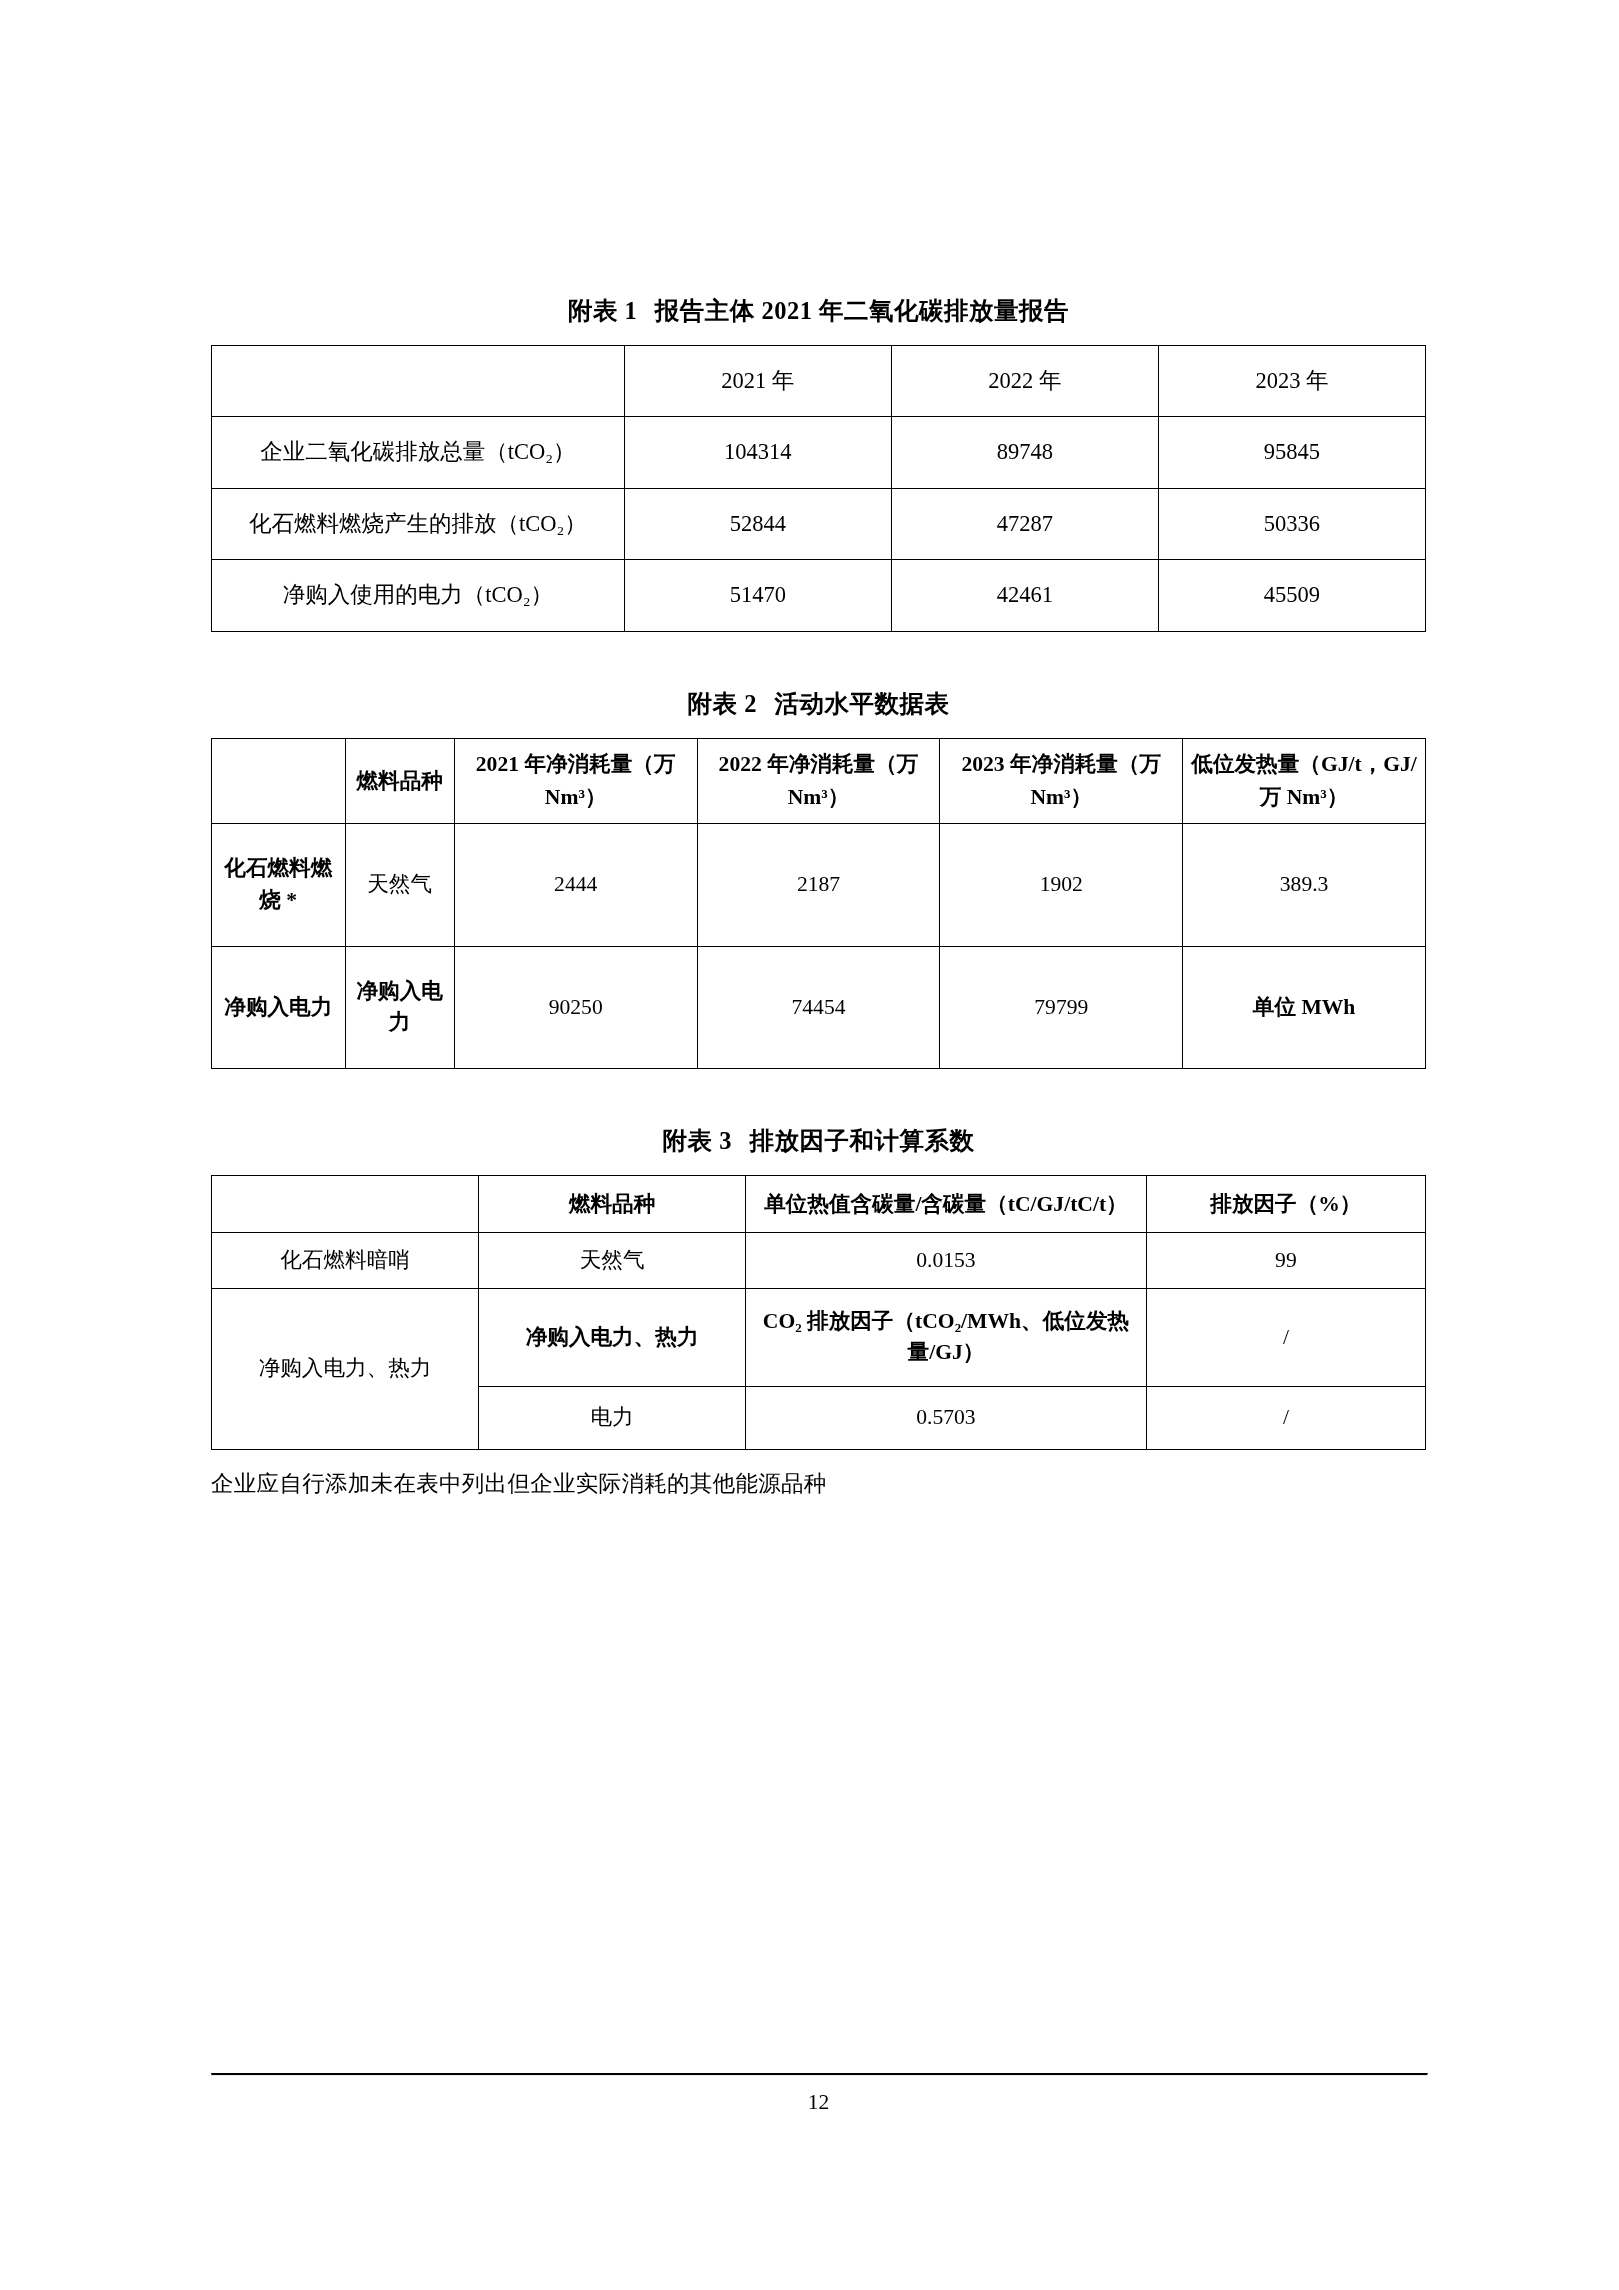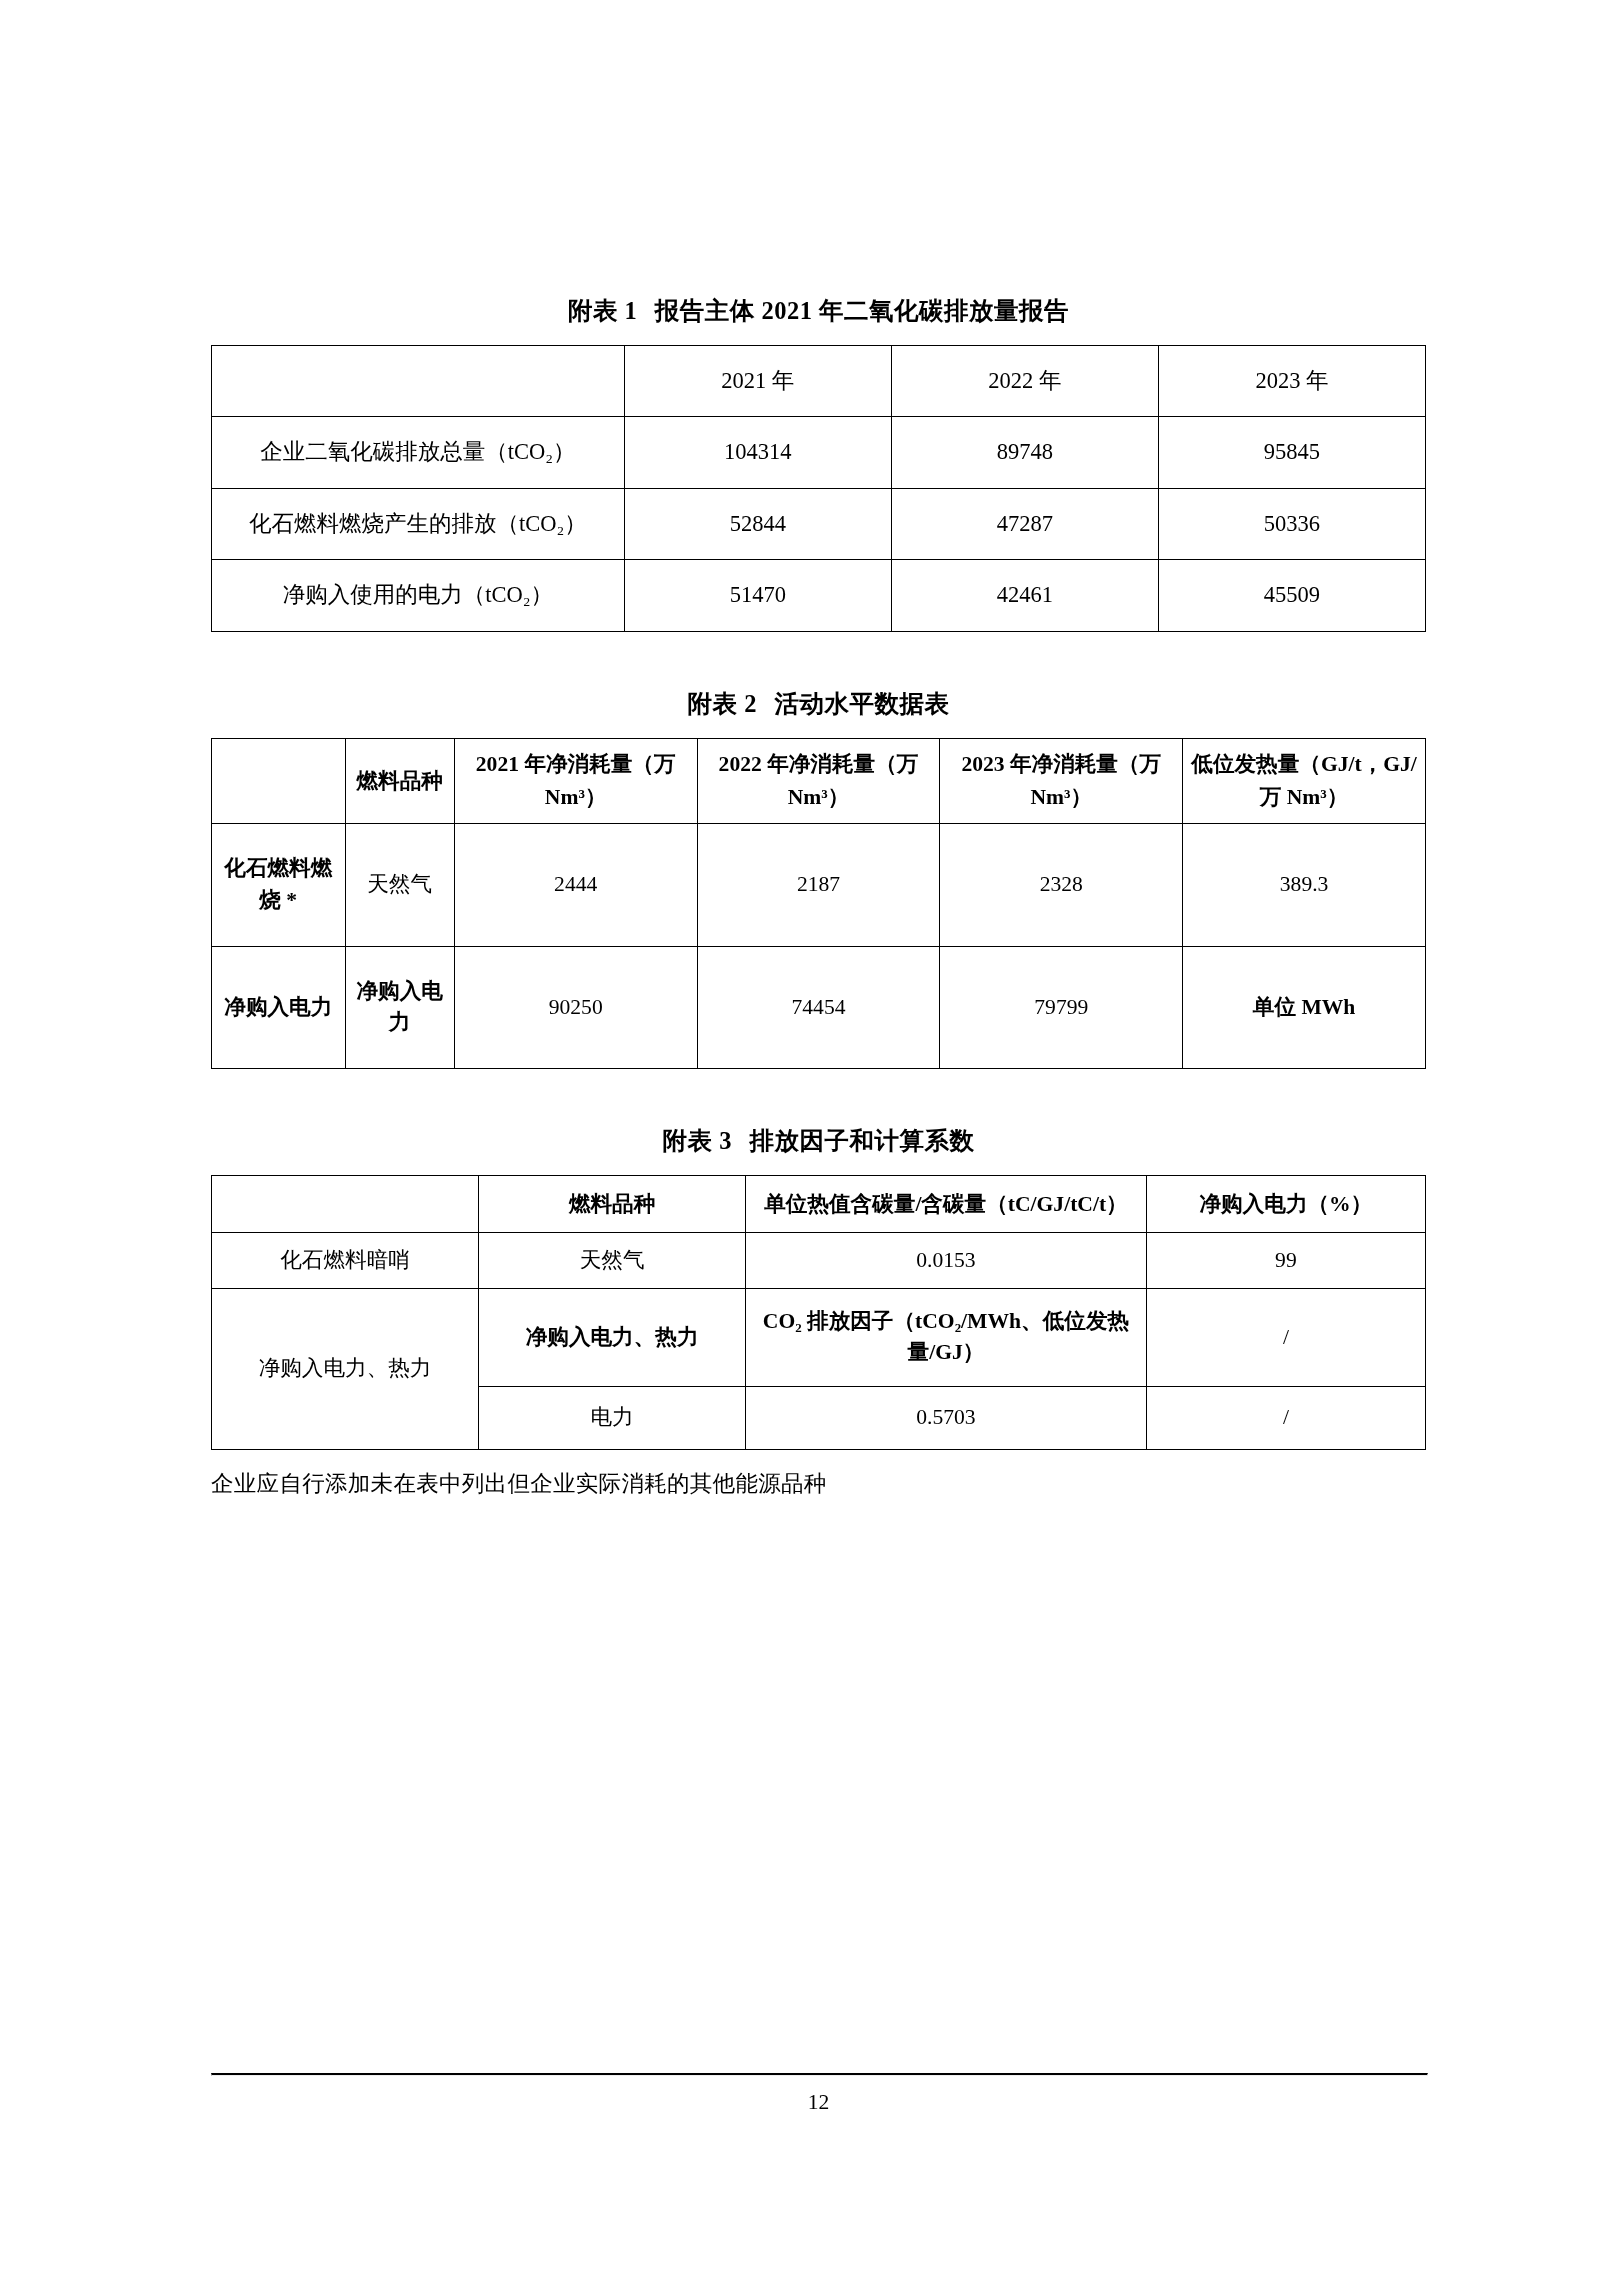--- a/index.html
+++ b/index.html
@@ -189,21 +189,21 @@
             <td>2021 年净消耗量（万 Nm³）</td>
             <td>2022 年净消耗量（万 Nm³）</td>
             <td>2023 年净消耗量（万 Nm³）</td>
             <td>低位发热量（GJ/t，GJ/万 Nm³）</td>
           </tr>
           <tr class="rowbold">
             <td class="rb tall">化石燃料燃烧 *</td>
             <td>天然气</td>
             <td>2444</td>
             <td>2187</td>
-            <td>2328</td>
+            <td>1902</td>
             <td>389.3</td>
           </tr>
           <tr class="rowbold">
             <td class="rb tall">净购入电力</td>
             <td class="rb">净购入电力</td>
             <td>90250</td>
             <td>74454</td>
             <td>79799</td>
             <td class="rb">单位 MWh</td>
           </tr>
@@ -220,21 +220,21 @@
           <col style="width:22%">
           <col style="width:22%">
           <col style="width:33%">
           <col style="width:23%">
         </colgroup>
         <tbody>
           <tr class="hdr">
             <td></td>
             <td>燃料品种</td>
             <td>单位热值含碳量/含碳量（tC/GJ/tC/t）</td>
-            <td>净购入电力（%）</td>
+            <td>排放因子（%）</td>
           </tr>
           <tr>
             <td>化石燃料暗哨</td>
             <td>天然气</td>
             <td>0.0153</td>
             <td>99</td>
           </tr>
           <tr>
             <td rowspan="2" style="height:137px">净购入电力、热力</td>
             <td class="b">净购入电力、热力</td>

